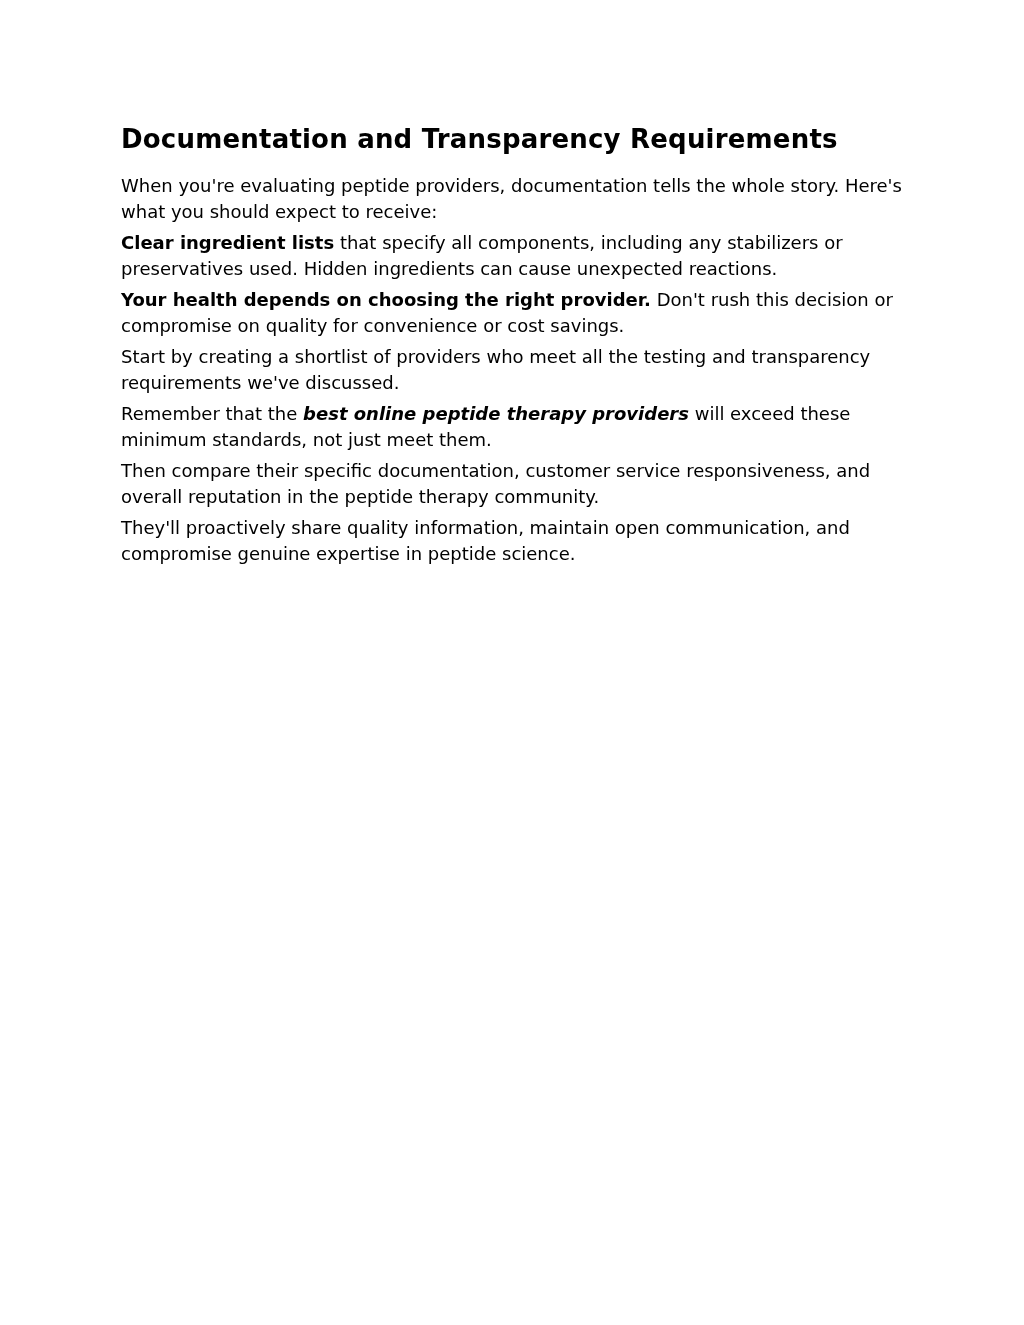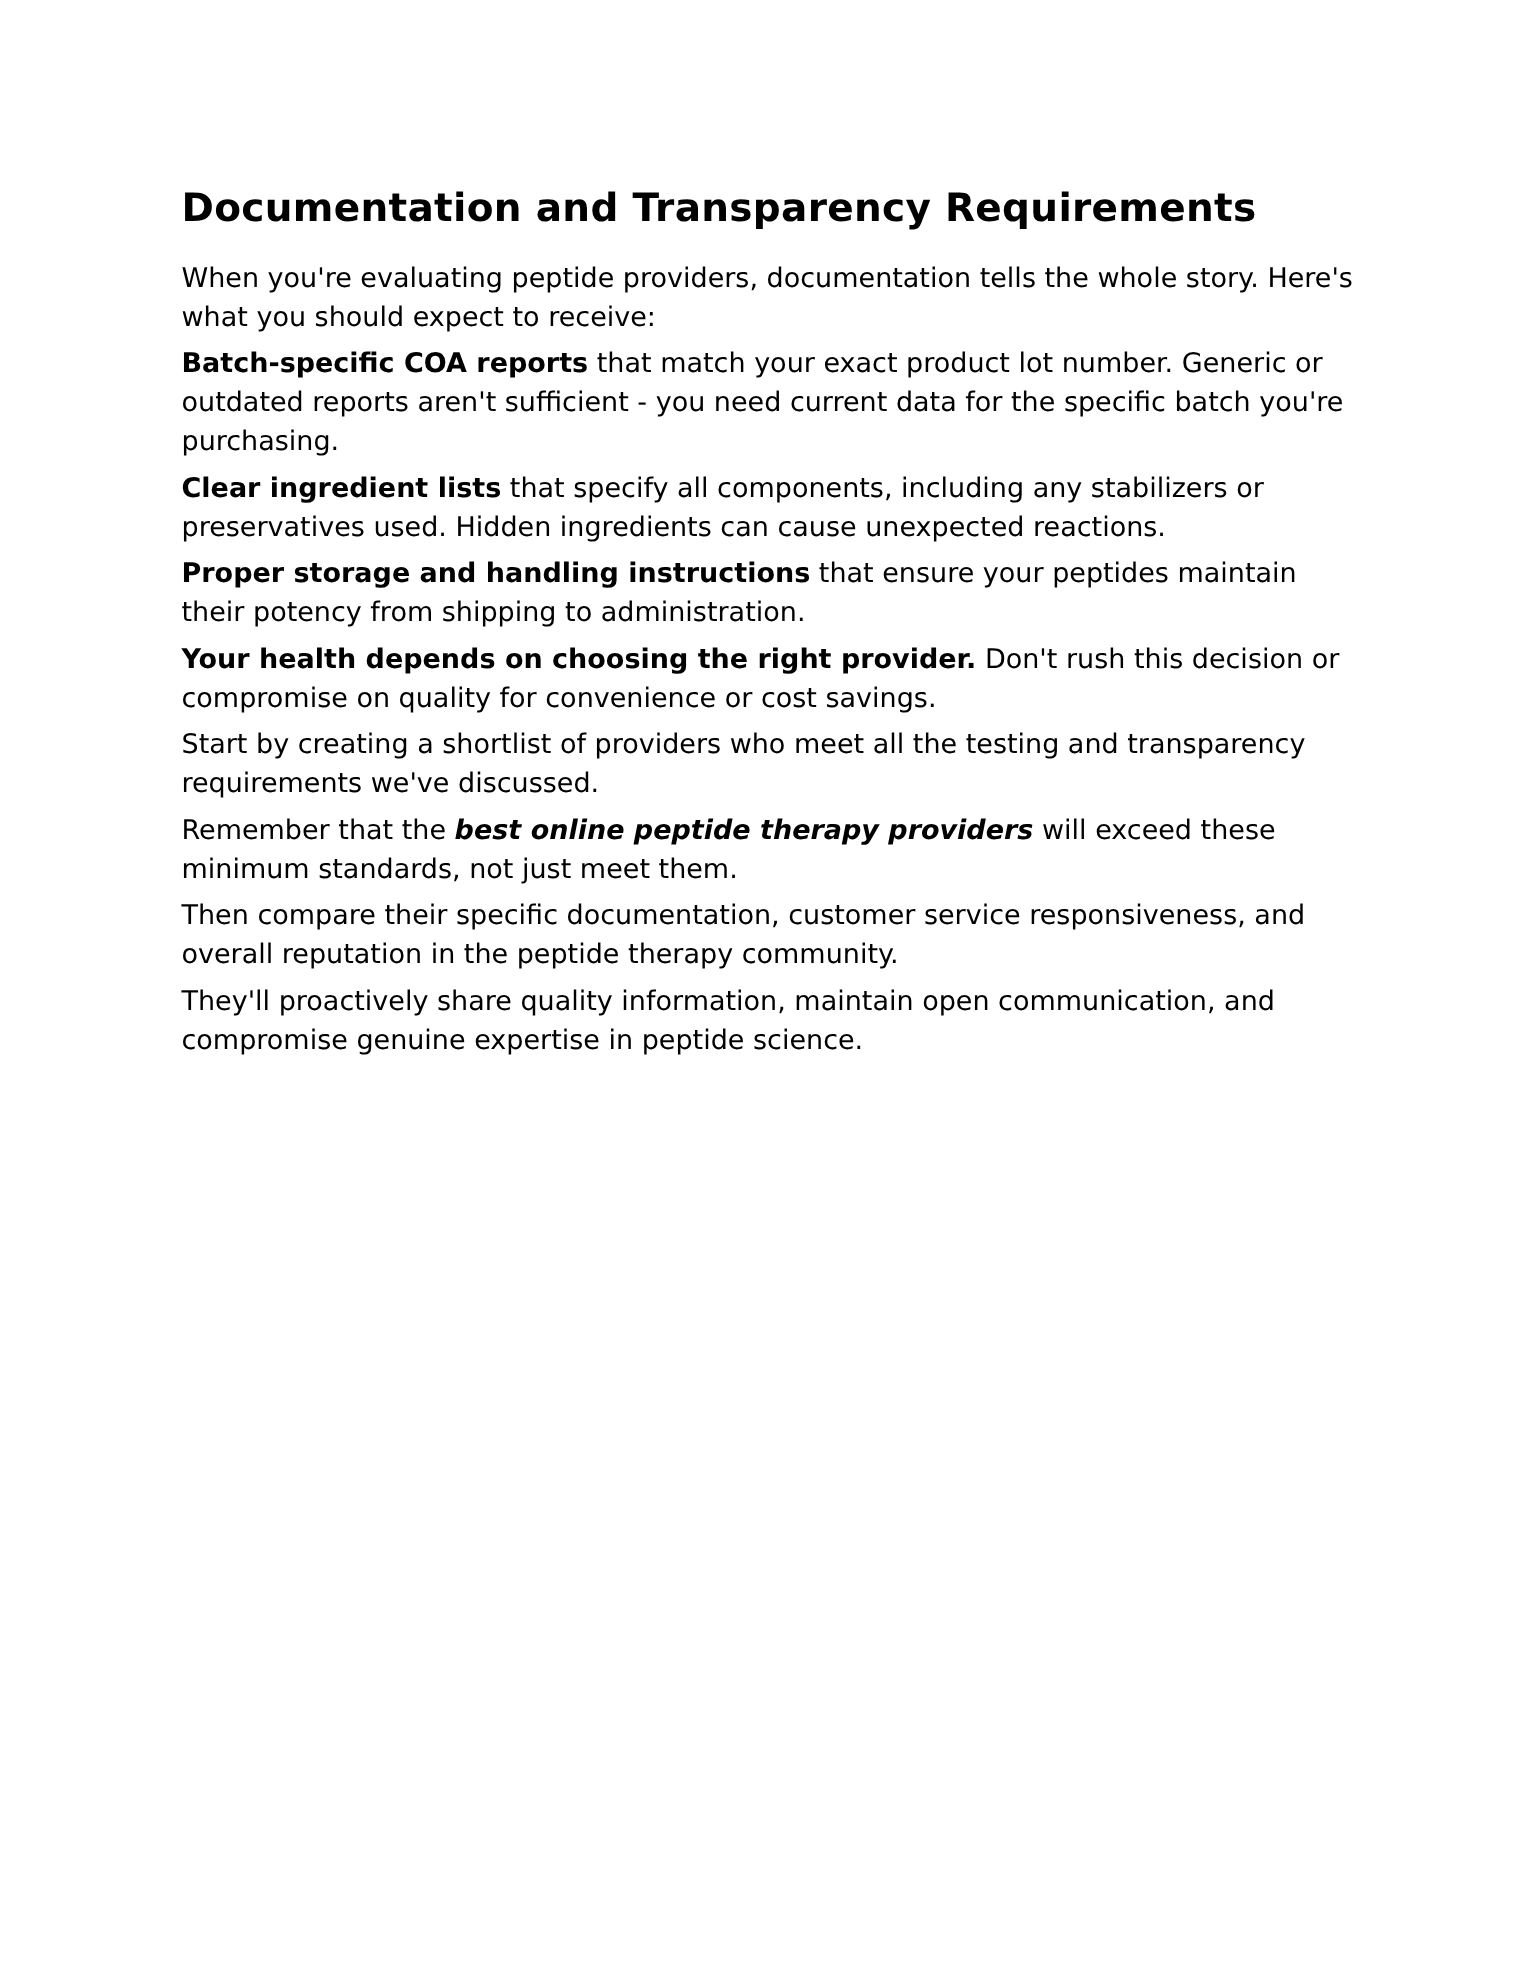--- a/index.html
+++ b/index.html
@@ -43,25 +43,23 @@
 </style>
 </head>
 <body>
 
 <main class="page">
 
   <h2 class="doc-heading">Documentation and Transparency Requirements</h2>
 
   <p class="doc-paragraph"><span>When you're evaluating peptide providers, documentation tells the whole story. Here's what you should expect to receive:</span></p>
 
-  <p class="doc-paragraph"><strong>Batch-specific COA reports</strong><span> that match your exact product lot number. Generic or outdated reports aren't sufficient - you need current data for the specific batch you're purchasing.</span></p>
 
   <p class="doc-paragraph"><strong>Clear ingredient lists</strong><span> that specify all components, including any stabilizers or preservatives used. Hidden ingredients can cause unexpected reactions.</span></p>
 
-  <p class="doc-paragraph"><strong>Proper storage and handling instructions</strong><span> that ensure your peptides maintain their potency from shipping to administration.</span></p>
 
 
   <p class="doc-paragraph"><strong>Your health depends on choosing the right provider.</strong><span> Don't rush this decision or compromise on quality for convenience or cost savings.</span></p>
 
   <p class="doc-paragraph"><span>Start by creating a shortlist of providers who meet all the testing and transparency requirements we've discussed.</span></p>
 
   <p class="doc-paragraph"><span>Remember that the </span><span class="bold-italic">best online peptide therapy providers</span><span> will exceed these minimum standards, not just meet them.</span></p>
 
   <p class="doc-paragraph"><span>Then compare their specific documentation, customer service responsiveness, and overall reputation in the peptide therapy community.</span></p>
 

